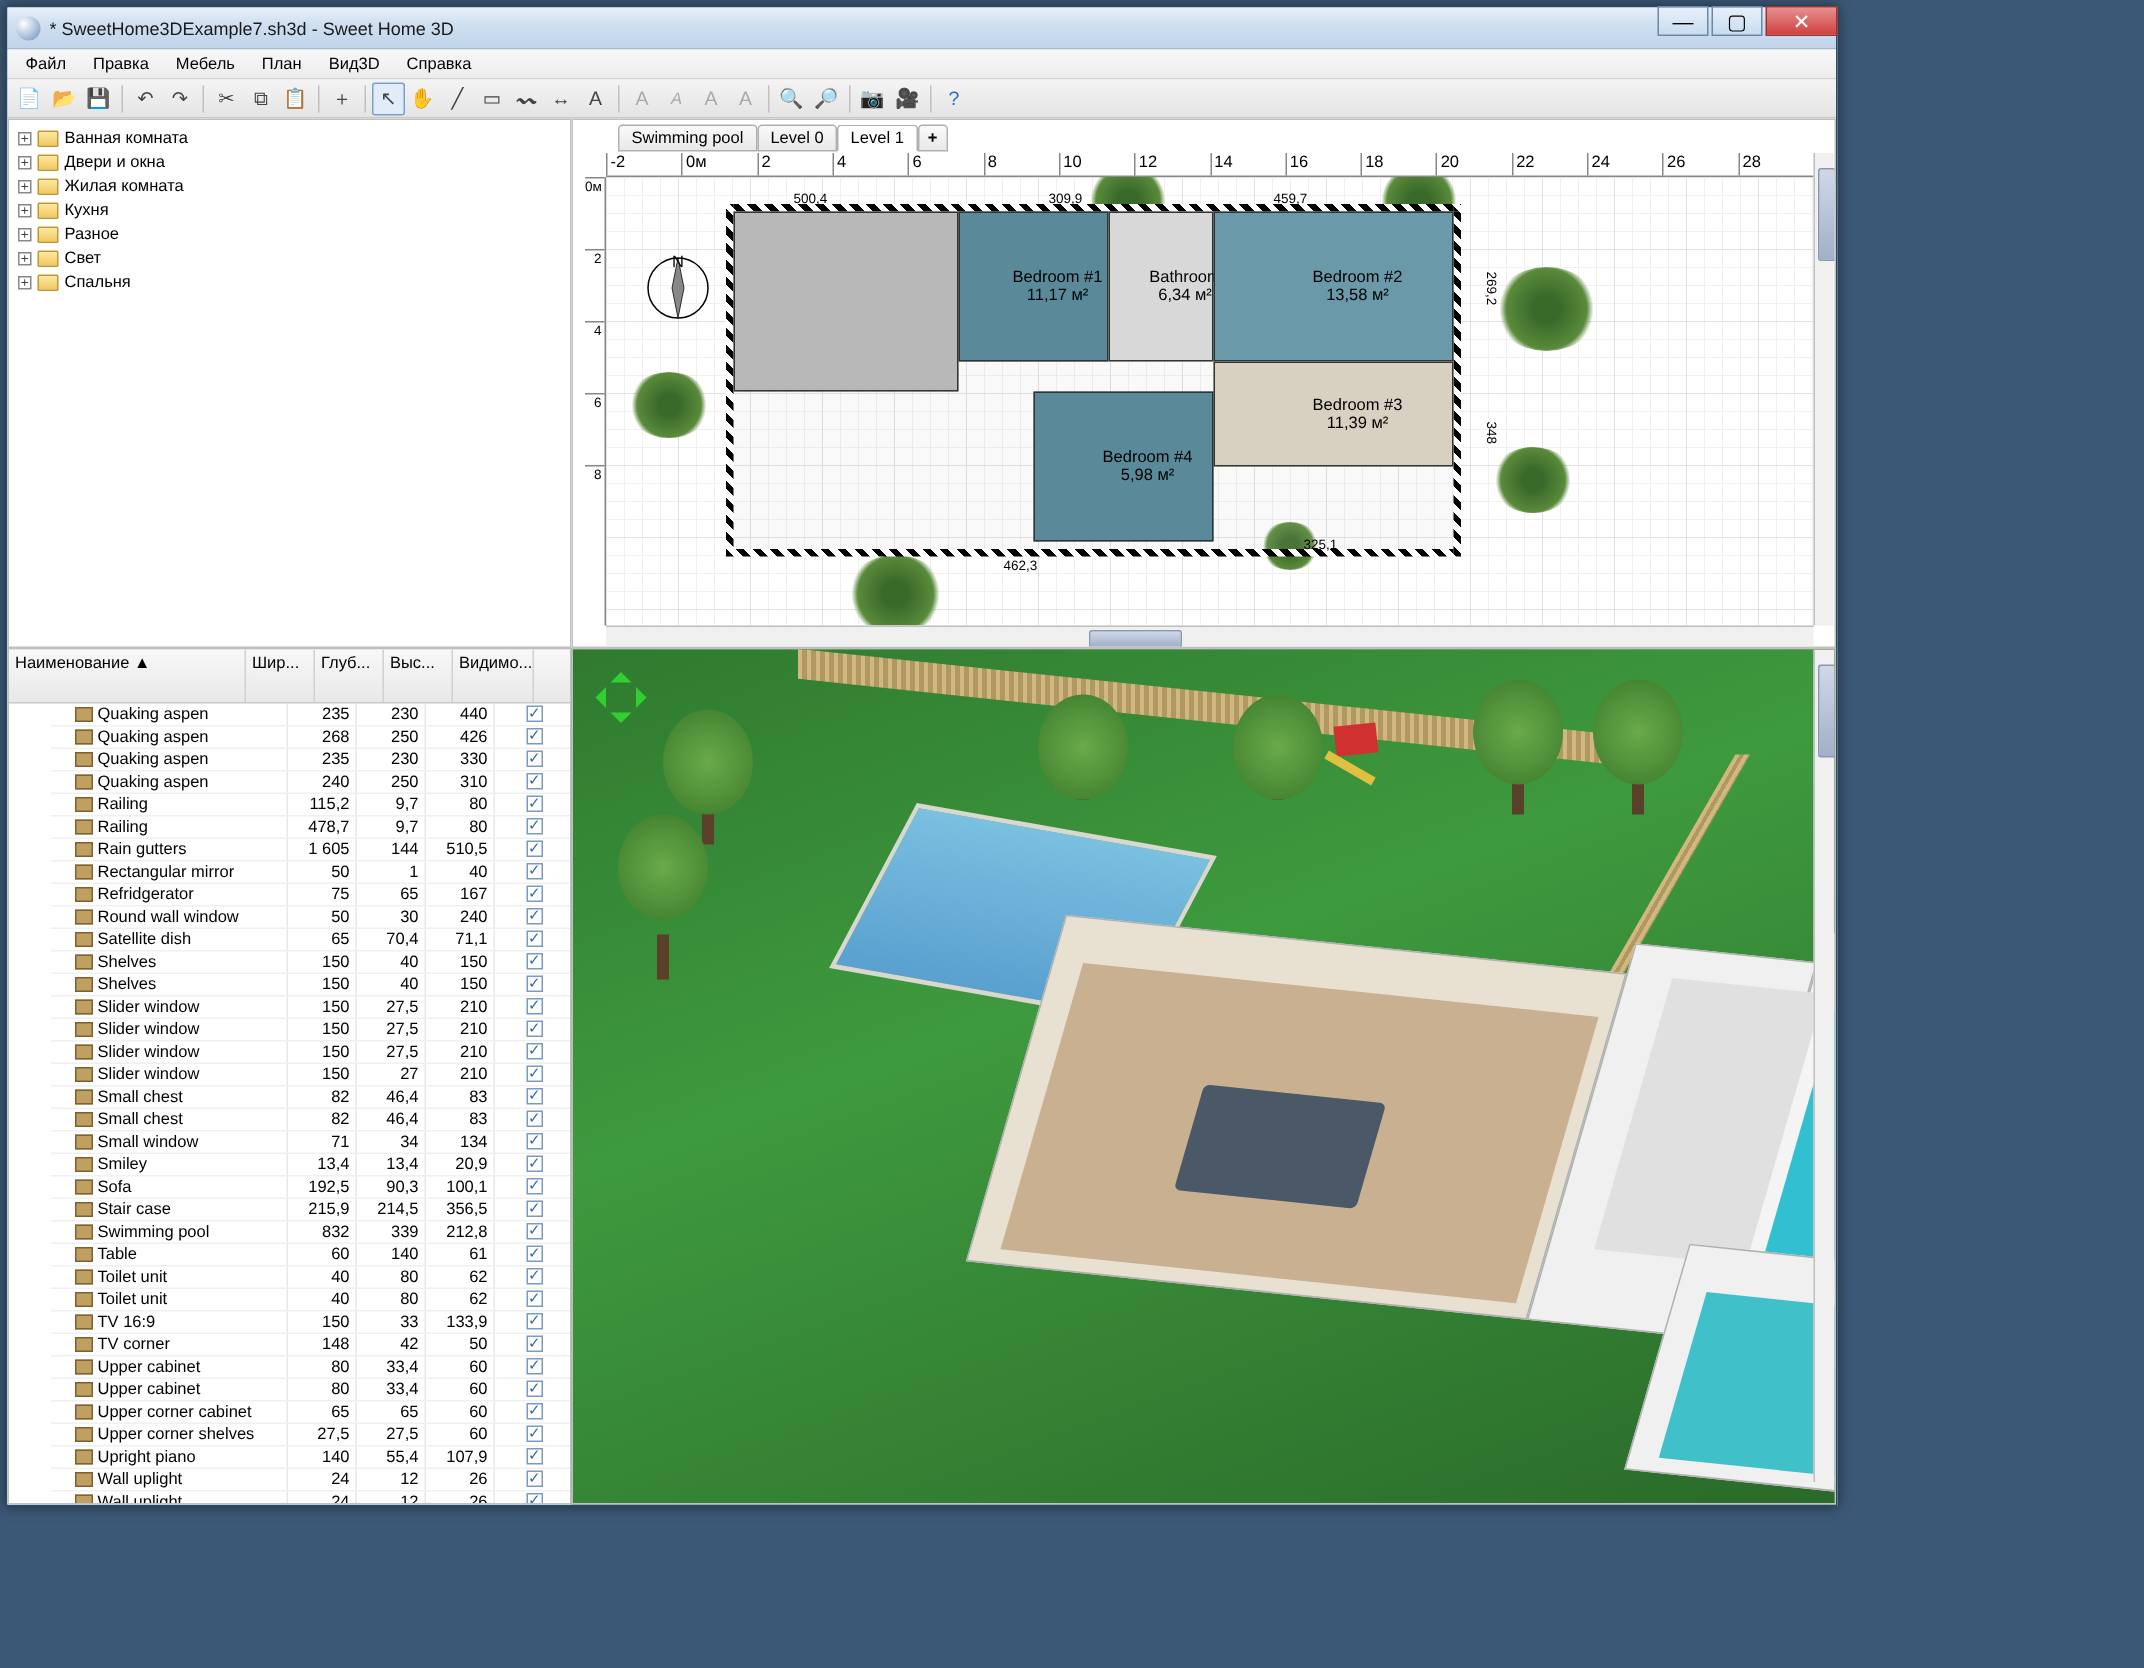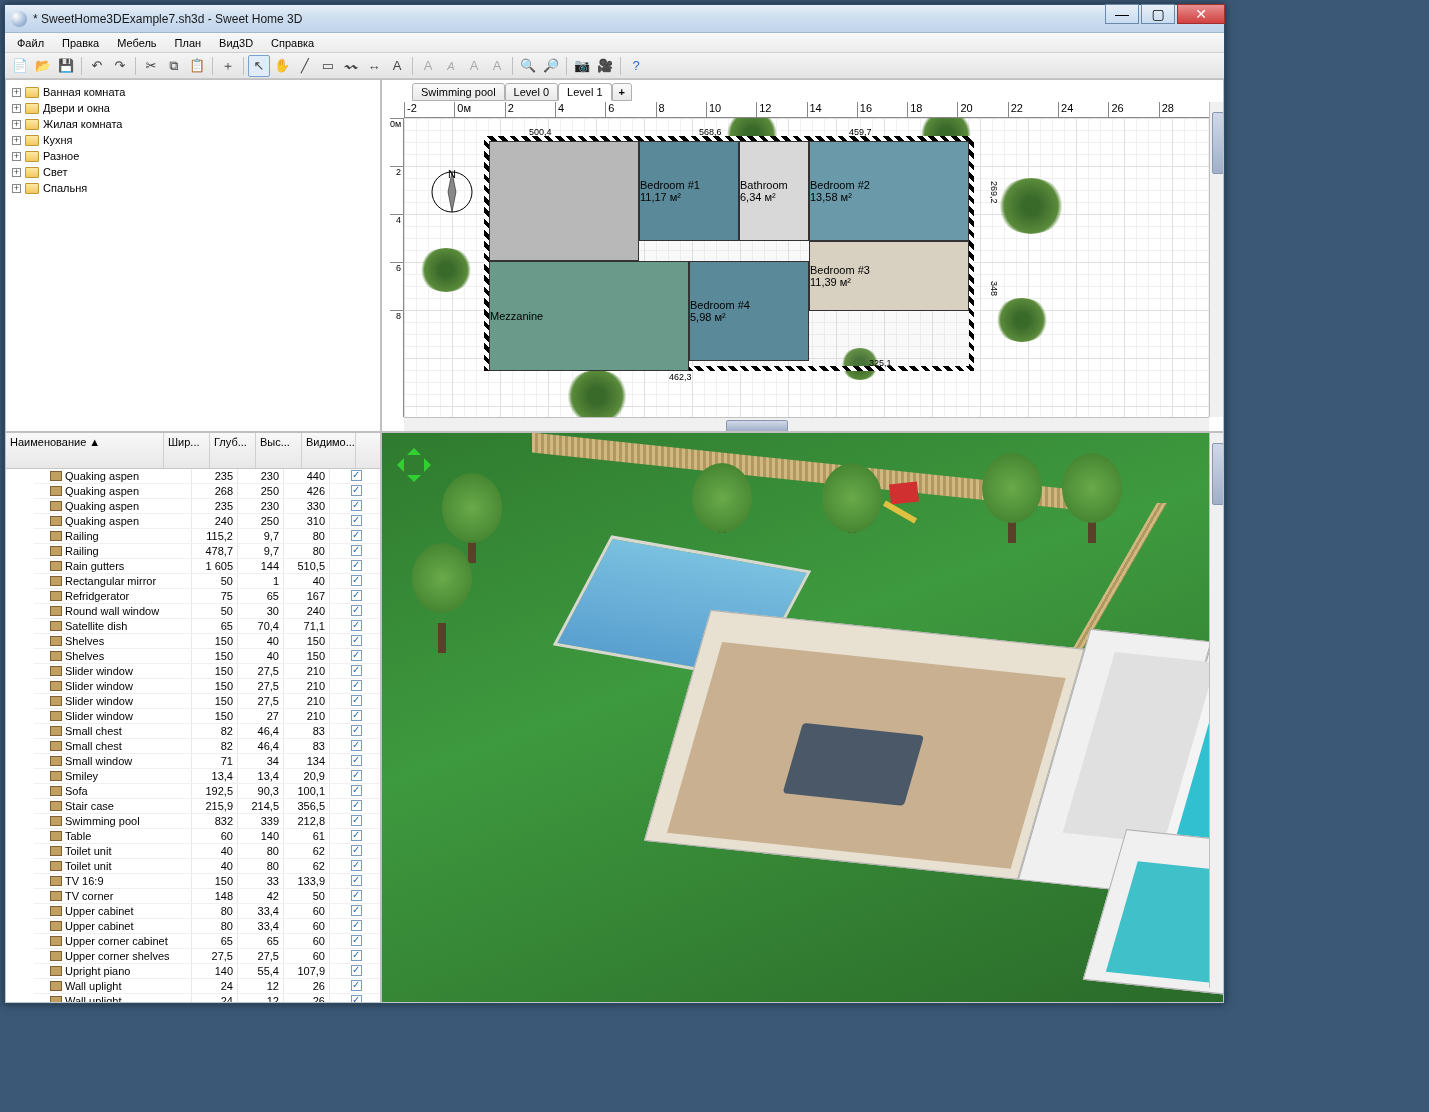--- a/index.html
+++ b/index.html
@@ -40,21 +40,21 @@
 .plantabs { position: absolute; top: 3px; left: 30px; display: flex; gap: -1px; z-index: 5; }
 .ptab { border: 1px solid #b0b0b0; background: linear-gradient(#fafafa,#e8e8e8); padding: 2px 8px; font-size: 11px; border-radius: 3px 3px 0 0; }
 .ptab.active { background: #fff; border-bottom-color: #fff; }
 .ptab.add { padding: 2px 6px; font-weight: bold; }
 .planruler-h { position: absolute; top: 22px; left: 22px; right: 14px; height: 16px; background: #fff; border-bottom: 1px solid #888; display: flex; font-size: 9px; }
 .planruler-h span { flex: 1; border-left: 1px solid #888; padding-left: 2px; position: relative; }
 .planruler-v { position: absolute; top: 38px; left: 8px; bottom: 14px; width: 14px; background: #fff; border-right: 1px solid #888; }
 .planruler-v span { display: block; height: 48px; border-top: 1px solid #888; font-size: 9px; text-align: right; padding-right: 2px; }
 .plancanvas { position: absolute; top: 38px; left: 22px; right: 14px; bottom: 14px; background-color: #fff; background-image: linear-gradient(#e0e0e0 1px, transparent 1px), linear-gradient(90deg, #e0e0e0 1px, transparent 1px), linear-gradient(#f0f0f0 1px, transparent 1px), linear-gradient(90deg, #f0f0f0 1px, transparent 1px); background-size: 48px 48px, 48px 48px, 12px 12px, 12px 12px; overflow: hidden; }
 .house { position: absolute; top: 18px; left: 80px; width: 490px; height: 235px; border: 5px solid; border-image: repeating-linear-gradient(45deg,#000 0 4px,#fff 4px 8px) 5; background: rgba(200,200,200,.1); }
-.room { position: absolute; border: 1px solid #333; font-size: 9px; text-align: center; display: flex; flex-direction: column; align-items: flex-start; justify-content: center; background: #5a8a9a; }
+.room { position: absolute; border: 1px solid #333; font-size: 9px; text-align: center; display: flex; flex-direction: column; align-items: center; justify-content: center; background: #5a8a9a; padding-left: 32px; }
 .room span { background: rgba(255,255,255,0); }
 .compass { position: absolute; top: 50px; left: 24px; width: 48px; height: 48px; }
 .bush { position: absolute; width: 56px; height: 44px; background: radial-gradient(circle,#3a6a2a 20%,#5a8a3a 60%,transparent 70%); border-radius: 50%; filter: blur(.5px); }
 .dim { position: absolute; font-size: 9px; color: #000; }
 
 .view3d { background: #3a8a3a; position: relative; overflow: hidden; }
 .nav3d { position: absolute; top: 8px; left: 8px; width: 48px; height: 48px; }
 .nav3d .ar { position: absolute; width: 0; height: 0; border: 7px solid transparent; }
 .nav3d .up { top: 0; left: 17px; border-bottom-color: #30d030; }
 .nav3d .dn { bottom: 0; left: 17px; border-top-color: #30d030; }
@@ -221,21 +221,21 @@
         <div class="bush" style="top:-6px;left:320px"></div>
         <div class="bush" style="top:-6px;left:514px"></div>
         <div class="bush" style="top:60px;left:592px;width:70px;height:56px"></div>
         <div class="bush" style="top:180px;left:590px"></div>
         <div class="bush" style="top:252px;left:160px;width:66px;height:52px"></div>
         <div class="bush" style="top:130px;left:14px"></div>
         <div class="bush" style="top:230px;left:436px;width:40px;height:32px"></div>
 
         <div class="house">
           <div class="dim" style="top:-14px;left:40px">500,4</div>
-          <div class="dim" style="top:-14px;left:210px">568,6</div>
+          <div class="dim" style="top:-14px;left:210px">309,9</div>
           <div class="dim" style="top:-14px;left:360px">459,7</div>
           <div class="dim" style="top:40px;right:-30px;writing-mode:vertical-rl">269,2</div>
           <div class="dim" style="top:140px;right:-30px;writing-mode:vertical-rl">348</div>
           <div class="dim" style="bottom:-16px;left:180px">462,3</div>
           <div class="dim" style="bottom:-2px;left:380px">325,1</div>
 
           <div class="room" style="top:0;left:0;width:150px;height:120px;background:#b8b8b8"></div>
           <div class="room" style="top:0;left:150px;width:100px;height:100px">
               <span>Bedroom #1</span>
               <span>11,17 м²</span>
@@ -248,23 +248,20 @@
               <span>Bedroom #2</span>
               <span>13,58 м²</span>
             </div>
           <div class="room" style="top:100px;left:320px;width:160px;height:70px;background:#d8d0c0">
               <span>Bedroom #3</span>
               <span>11,39 м²</span>
             </div>
           <div class="room" style="top:120px;left:200px;width:120px;height:100px">
               <span>Bedroom #4</span>
               <span>5,98 м²</span>
-            </div>
-          <div class="room" style="top:120px;left:0;width:200px;height:110px;background:#6a9a8a">
-              <span>Mezzanine</span>
             </div>
         </div>
       </div>
       <div class="sb-h"></div>
       <div class="sb-v" style="top:22px"></div>
     </div>
 
     <div class="pane">
       <div class="ftable">
         <div class="fhead" id="fhead">

